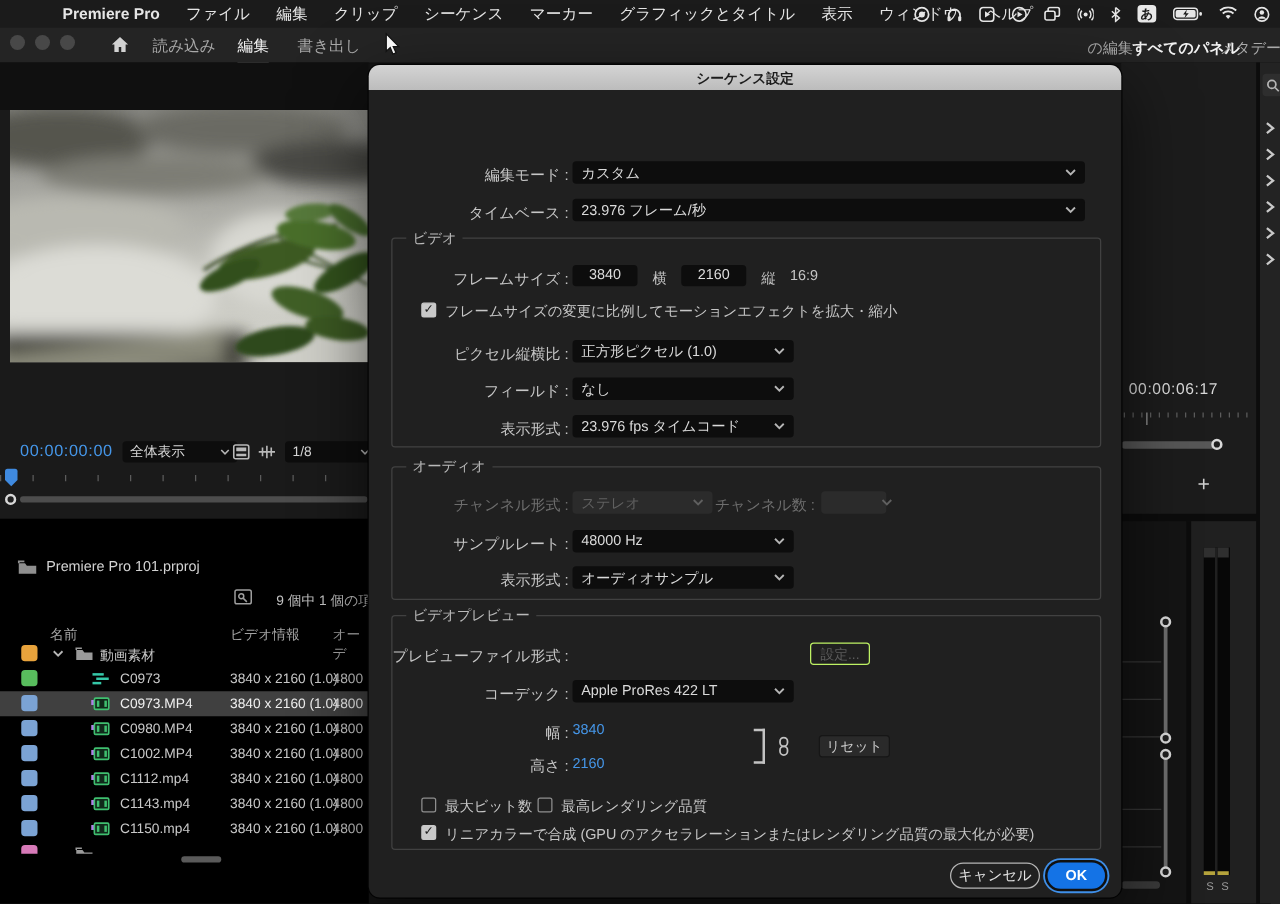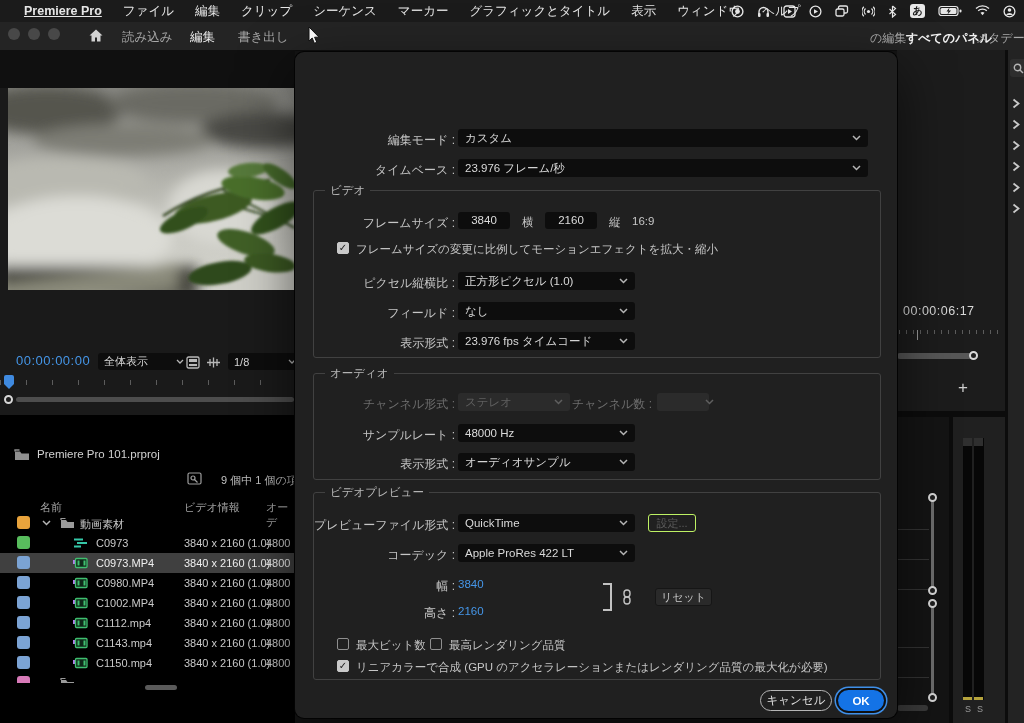--- a/index.html
+++ b/index.html
@@ -4,21 +4,21 @@
 <style>
   html,body{margin:0;padding:0;background:#0c0c0c;}
   #app{position:relative;width:1024px;height:723px;overflow:hidden;background:#141414;
        font-family:"Liberation Sans","DejaVu Sans",sans-serif;color:#c9c9c9;
        -webkit-font-smoothing:antialiased;}
   .abs{position:absolute;}
   
   #menubar{position:absolute;left:0;top:0;width:1024px;height:22px;background:#1b1b1b;
            display:flex;align-items:center;font-size:12.5px;color:#e6e6e6;}
   #menubar .apple{margin-left:16px;font-size:13px;}
-  #menubar .appname{font-weight:bold;margin-left:8px;text-decoration:underline;}
+  #menubar .appname{font-weight:bold;margin-left:34px;}
   #menubar .mitem{margin-left:21px;}
   #statusicons{position:absolute;right:8px;top:0;height:22px;display:flex;align-items:center;gap:13px;}
   .sic{display:flex;align-items:center;justify-content:center;}
   .ime{background:#e8e8e8;color:#1a1a1a;border-radius:3px;font-size:10px;width:15px;height:14px;
        display:flex;align-items:center;justify-content:center;font-weight:bold;}
   
   #toolbar{position:absolute;left:0;top:22px;width:1024px;height:28px;background:#242424;border-bottom:1px solid #0e0e0e;}
   .tl{position:absolute;top:6px;width:12px;height:12px;border-radius:50%;background:#484848;}
   #toolbar .ttab{position:absolute;top:7px;font-size:12.5px;color:#a8a8a8;}
   #toolbar .ttab.active{color:#f0f0f0;}
@@ -522,20 +522,21 @@
         <div style="position: absolute; left: 4px; top: 129px;"><svg width="8" height="11">
             <path d="M1.5 1.5l5 4-5 4" stroke="#c9c9c9" stroke-width="1.8" fill="none"></path>
           </svg></div>
         <div style="position: absolute; left: 4px; top: 150px;"><svg width="8" height="11">
             <path d="M1.5 1.5l5 4-5 4" stroke="#c9c9c9" stroke-width="1.8" fill="none"></path>
           </svg></div>
       </div>
   </div>
 
   <div id="dialog">
+    <div id="dlg-titlebar">シーケンス設定</div>
 
     <div class="lbl" style="top:80px">編集モード :</div>
     <div class="dd" style="left:163px;top:77px;width:410px">
       <span class="ddv">カスタム</span>
       <svg width="9" height="6">
           <path d="M1 1l3.5 3.5L8 1" stroke="#b5b5b5" stroke-width="1.5" fill="none"></path>
         </svg>
     </div>
     <div class="lbl" style="top:110px">タイムベース :</div>
     <div class="dd" style="left:163px;top:107px;width:410px">
@@ -604,26 +605,20 @@
     <div class="dd" style="left:163px;top:401px;width:177px">
       <span class="ddv">オーディオサンプル</span>
       <svg width="9" height="6">
           <path d="M1 1l3.5 3.5L8 1" stroke="#b5b5b5" stroke-width="1.5" fill="none"></path>
         </svg>
     </div>
 
     <div class="group" style="left:18px;top:440px;width:566px;height:186px"></div>
     <span class="legend" style="left:30px;top:433px">ビデオプレビュー</span>
     <div class="lbl" style="top:465px">プレビューファイル形式 :</div>
-    <div class="dd" style="left:163px;top:462px;width:177px">
-      <span class="ddv">QuickTime</span>
-      <svg width="9" height="6">
-          <path d="M1 1l3.5 3.5L8 1" stroke="#b5b5b5" stroke-width="1.5" fill="none"></path>
-        </svg>
-    </div>
     <div class="smallbtn disabled" style="left:353px;top:462px;width:48px">設定...</div>
     <div class="lbl" style="top:495px">コーデック :</div>
     <div class="dd" style="left:163px;top:492px;width:177px">
       <span class="ddv">Apple ProRes 422 LT</span>
       <svg width="9" height="6">
           <path d="M1 1l3.5 3.5L8 1" stroke="#b5b5b5" stroke-width="1.5" fill="none"></path>
         </svg>
     </div>
     <div class="lbl" style="top:526px">幅 :</div>
     <span class="bluev" style="left:163px;top:526px">3840</span>

